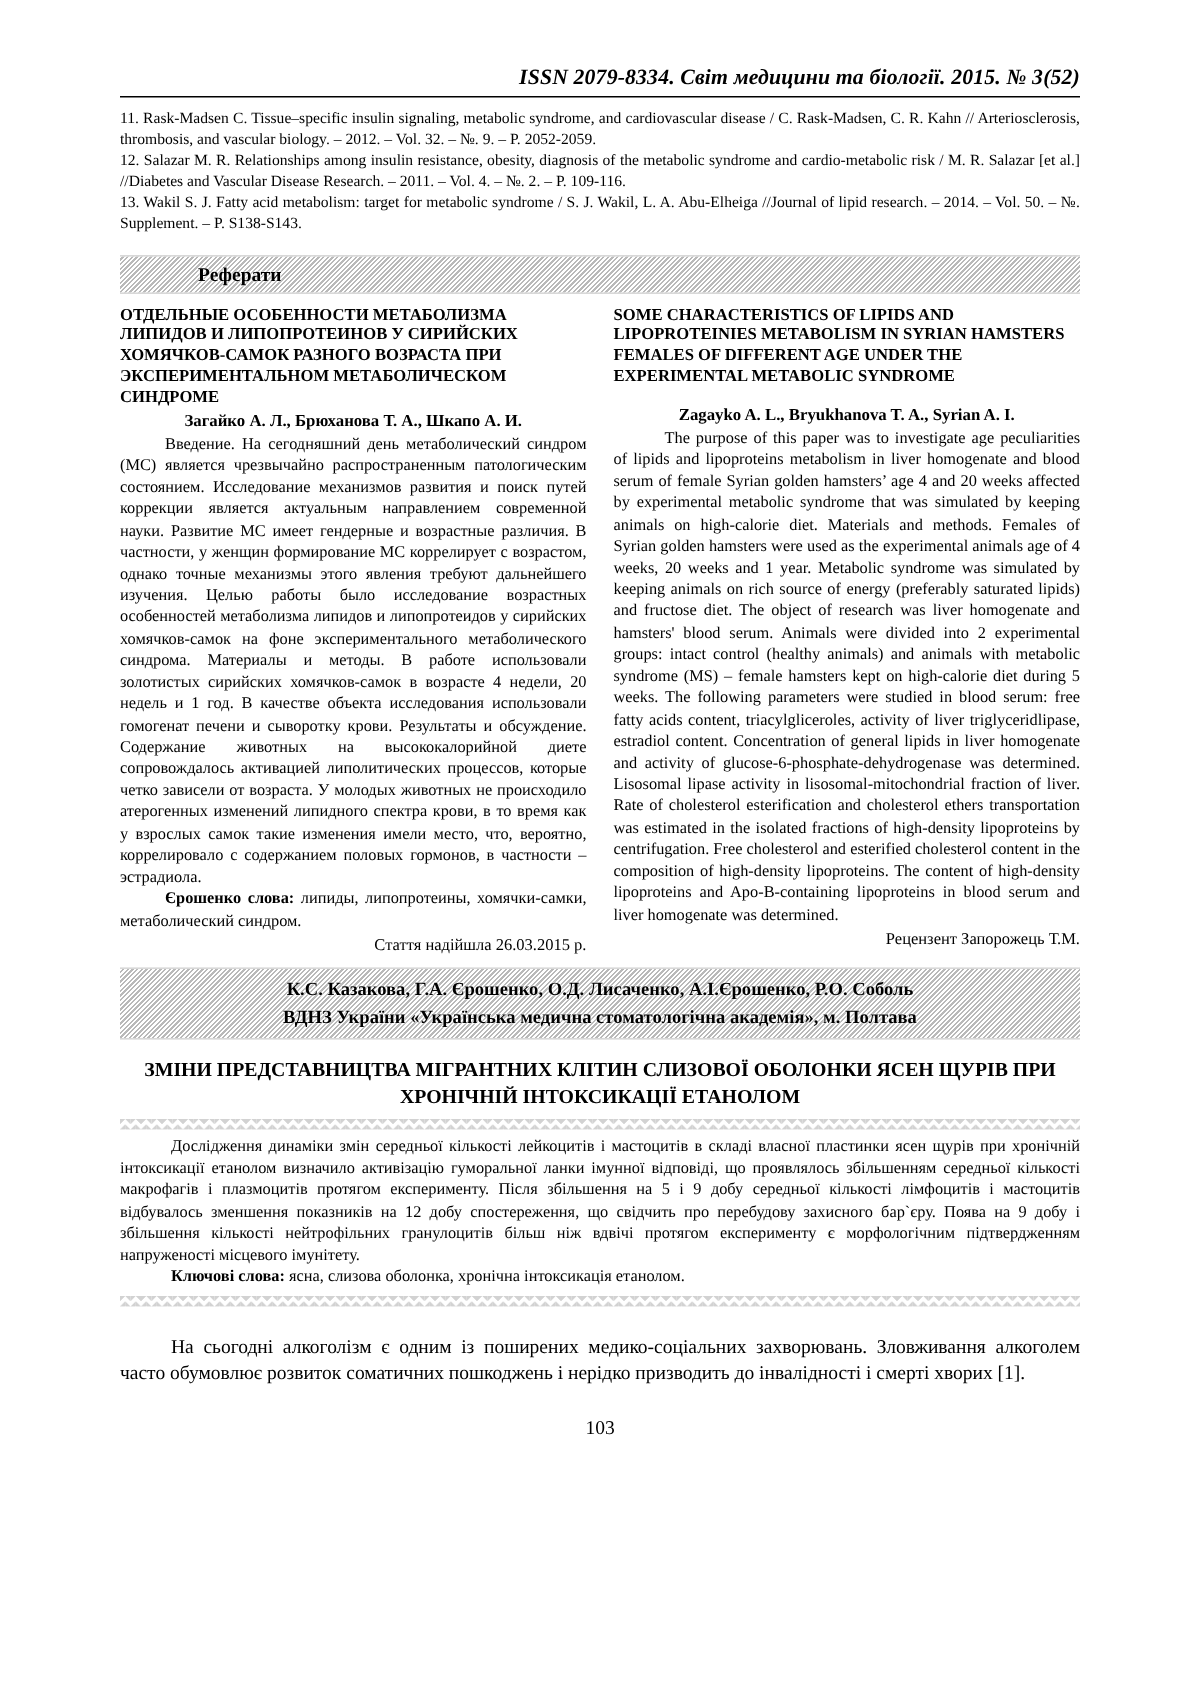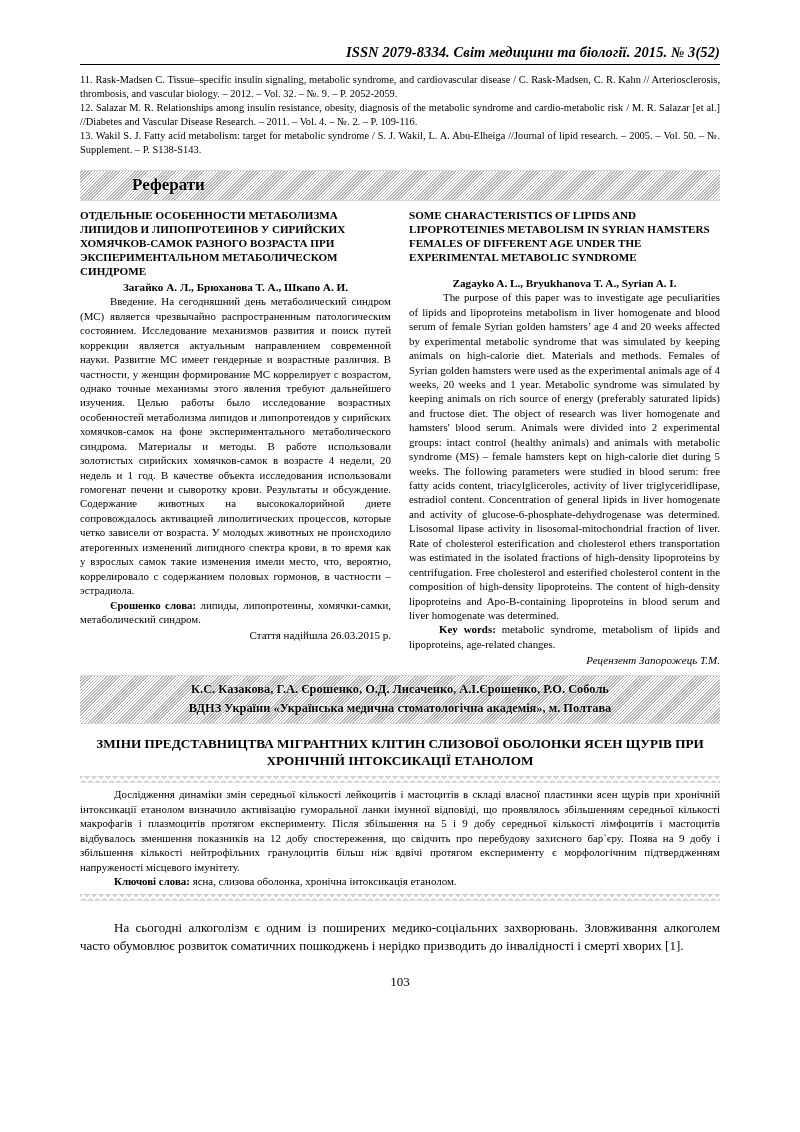--- a/index.html
+++ b/index.html
@@ -54,21 +54,21 @@
     background-color: #f0f0f0;
     background-image:
       repeating-linear-gradient(135deg,
         #ffffff 0px, #ffffff 1.1px,
         #b9b9b9 1.1px, #b9b9b9 2.2px);
     border-top: 1px solid #d8d8d8;
     border-bottom: 1px solid #d8d8d8;
     padding: 3px 0 3px 0;
   }
   .hatch-bar .bar-title {
-    font-size: 17px;
+    font-size: 13px;
     font-weight: bold;
     padding-left: 52px;
     line-height: 1.35;
     text-shadow: 0 0 1px #fff, 0 0 2px #fff;
   }
   .hatch-bar.authors {
     margin-top: 9px;
     padding: 4px 0 5px 0;
   }
   .hatch-bar.authors .bar-title {
@@ -126,21 +126,20 @@
   }
   .submitted {
     text-align: right;
     font-size: 11px;
     margin-top: 3px;
   }
   .reviewer {
     text-align: right;
     font-size: 11px;
     margin-top: 3px;
-    font-style: italic;
   }
 
   
   .udc {
     font-weight: bold;
     font-size: 13px;
     margin-top: 30px;
     letter-spacing: .1px;
   }
   .art-title {
@@ -206,42 +205,41 @@
 <body>
 
 <div class="page">
 
   <div class="running-head">ISSN 2079-8334. Світ медицини та біології. 2015. № 3(52)</div>
   <div class="head-rule"></div>
 
   <div class="refs">
     <p>11. Rask-Madsen C. Tissue–specific insulin signaling, metabolic syndrome, and cardiovascular disease / C. Rask-Madsen, C. R. Kahn // Arteriosclerosis, thrombosis, and vascular biology. – 2012. – Vol. 32. – №. 9. – P. 2052-2059.</p>
     <p>12. Salazar M. R. Relationships among insulin resistance, obesity, diagnosis of the metabolic syndrome and cardio-metabolic risk / M. R. Salazar [et al.] //Diabetes and Vascular Disease Research. – 2011. – Vol. 4. – №. 2. – P. 109-116.</p>
-    <p>13. Wakil S. J. Fatty acid metabolism: target for metabolic syndrome / S. J. Wakil, L. A. Abu-Elheiga //Journal of lipid research. – 2005. – Vol. 50. – №. Supplement. – P. S138-S143.</p>
+    <p>13. Wakil S. J. Fatty acid metabolism: target for metabolic syndrome / S. J. Wakil, L. A. Abu-Elheiga //Journal of lipid research. – 2014. – Vol. 50. – №. Supplement. – P. S138-S143.</p>
   </div>
 
   <div class="hatch-bar">
     <div class="bar-title">Реферати</div>
   </div>
 
   <div class="abstract-cols">
 
     <div class="col">
       <div class="abs-title">ОТДЕЛЬНЫЕ ОСОБЕННОСТИ МЕТАБОЛИЗМА ЛИПИДОВ И ЛИПОПРОТЕИНОВ У СИРИЙСКИХ ХОМЯЧКОВ-САМОК РАЗНОГО ВОЗРАСТА ПРИ ЭКСПЕРИМЕНТАЛЬНОМ МЕТАБОЛИЧЕСКОМ СИНДРОМЕ</div>
       <div class="abs-authors">Загайко А. Л., Брюханова Т. А., Шкапо А. И.</div>
       <p class="abs-body">Введение. На сегодняшний день метаболический синдром (МС) является чрезвычайно распространенным патологическим состоянием. Исследование механизмов развития и поиск путей коррекции является актуальным направлением современной науки. Развитие МС имеет гендерные и возрастные различия. В частности, у женщин формирование МС коррелирует с возрастом, однако точные механизмы этого явления требуют дальнейшего изучения. Целью работы было исследование возрастных особенностей метаболизма липидов и липопротеидов у сирийских хомячков-самок на фоне экспериментального метаболического синдрома. Материалы и методы. В работе использовали золотистых сирийских хомячков-самок в возрасте 4 недели, 20 недель и 1 год. В качестве объекта исследования использовали гомогенат печени и сыворотку крови. Результаты и обсуждение. Содержание животных на высококалорийной диете сопровождалось активацией липолитических процессов, которые четко зависели от возраста. У молодых животных не происходило атерогенных изменений липидного спектра крови, в то время как у взрослых самок такие изменения имели место, что, вероятно, коррелировало с содержанием половых гормонов, в частности – эстрадиола.</p>
       <p class="kw"><b>Єрошенко слова:</b><span> липиды, липопротеины, хомячки-самки, метаболический синдром.</span></p>
       <div class="submitted">Стаття надійшла 26.03.2015 р.</div>
     </div>
 
     <div class="col">
       <div class="abs-title">SOME CHARACTERISTICS OF LIPIDS AND LIPOPROTEINIES METABOLISM IN SYRIAN HAMSTERS FEMALES OF DIFFERENT AGE UNDER THE EXPERIMENTAL METABOLIC SYNDROME</div>
       <div class="abs-authors en">Zagayko A. L., Bryukhanova T. A., Syrian A. I.</div>
       <p class="abs-body en-first">The purpose of this paper was to investigate age peculiarities of lipids and lipoproteins metabolism in liver homogenate and blood serum of female Syrian golden hamsters’ age 4 and 20 weeks affected by experimental metabolic syndrome that was simulated by keeping animals on high-calorie diet. Materials and methods. Females of Syrian golden hamsters were used as the experimental animals age of 4 weeks, 20 weeks and 1 year. Metabolic syndrome was simulated by keeping animals on rich source of energy (preferably saturated lipids) and fructose diet. The object of research was liver homogenate and hamsters' blood serum. Animals were divided into 2 experimental groups: intact control (healthy animals) and animals with metabolic syndrome (MS) – female hamsters kept on high-calorie diet during 5 weeks. The following parameters were studied in blood serum: free fatty acids content, triacylgliceroles, activity of liver triglyceridlipase, estradiol content. Concentration of general lipids in liver homogenate and activity of glucose-6-phosphate-dehydrogenase was determined. Lisosomal lipase activity in lisosomal-mitochondrial fraction of liver. Rate of cholesterol esterification and cholesterol ethers transportation was estimated in the isolated fractions of high-density lipoproteins by centrifugation. Free cholesterol and esterified cholesterol content in the composition of high-density lipoproteins. The content of high-density lipoproteins and Apo-B-containing lipoproteins in blood serum and liver homogenate was determined.</p>
-      <p class="kw"><b>Key words:</b><span> metabolic syndrome, metabolism of lipids and lipoproteins, age-related changes.</span></p>
       <div class="reviewer">Рецензент Запорожець Т.М.</div>
     </div>
 
   </div>
 
 
   <div class="hatch-bar authors">
     <div class="bar-title">К.С. Казакова, Г.А. Єрошенко, О.Д. Лисаченко, А.І.Єрошенко, Р.О. Соболь</div>
     <div class="bar-title">ВДНЗ України «Українська медична стоматологічна академія», м. Полтава</div>
   </div>

